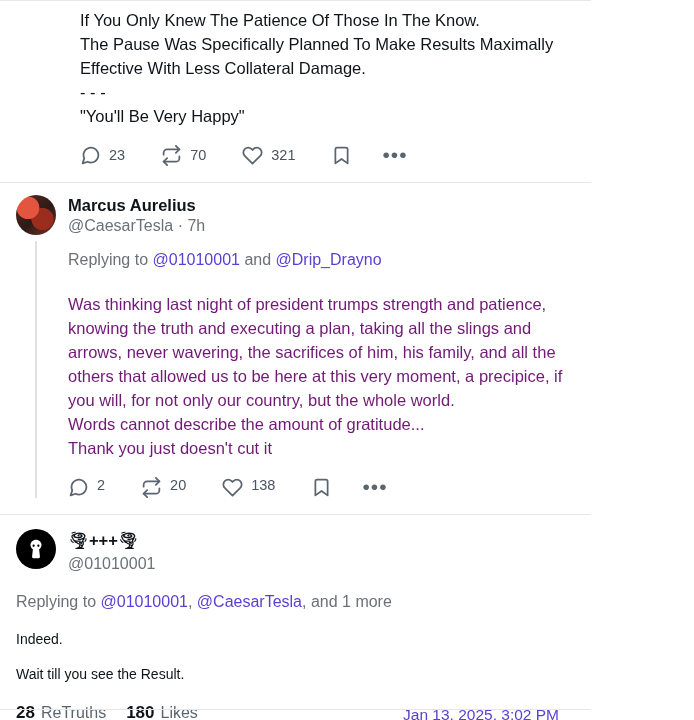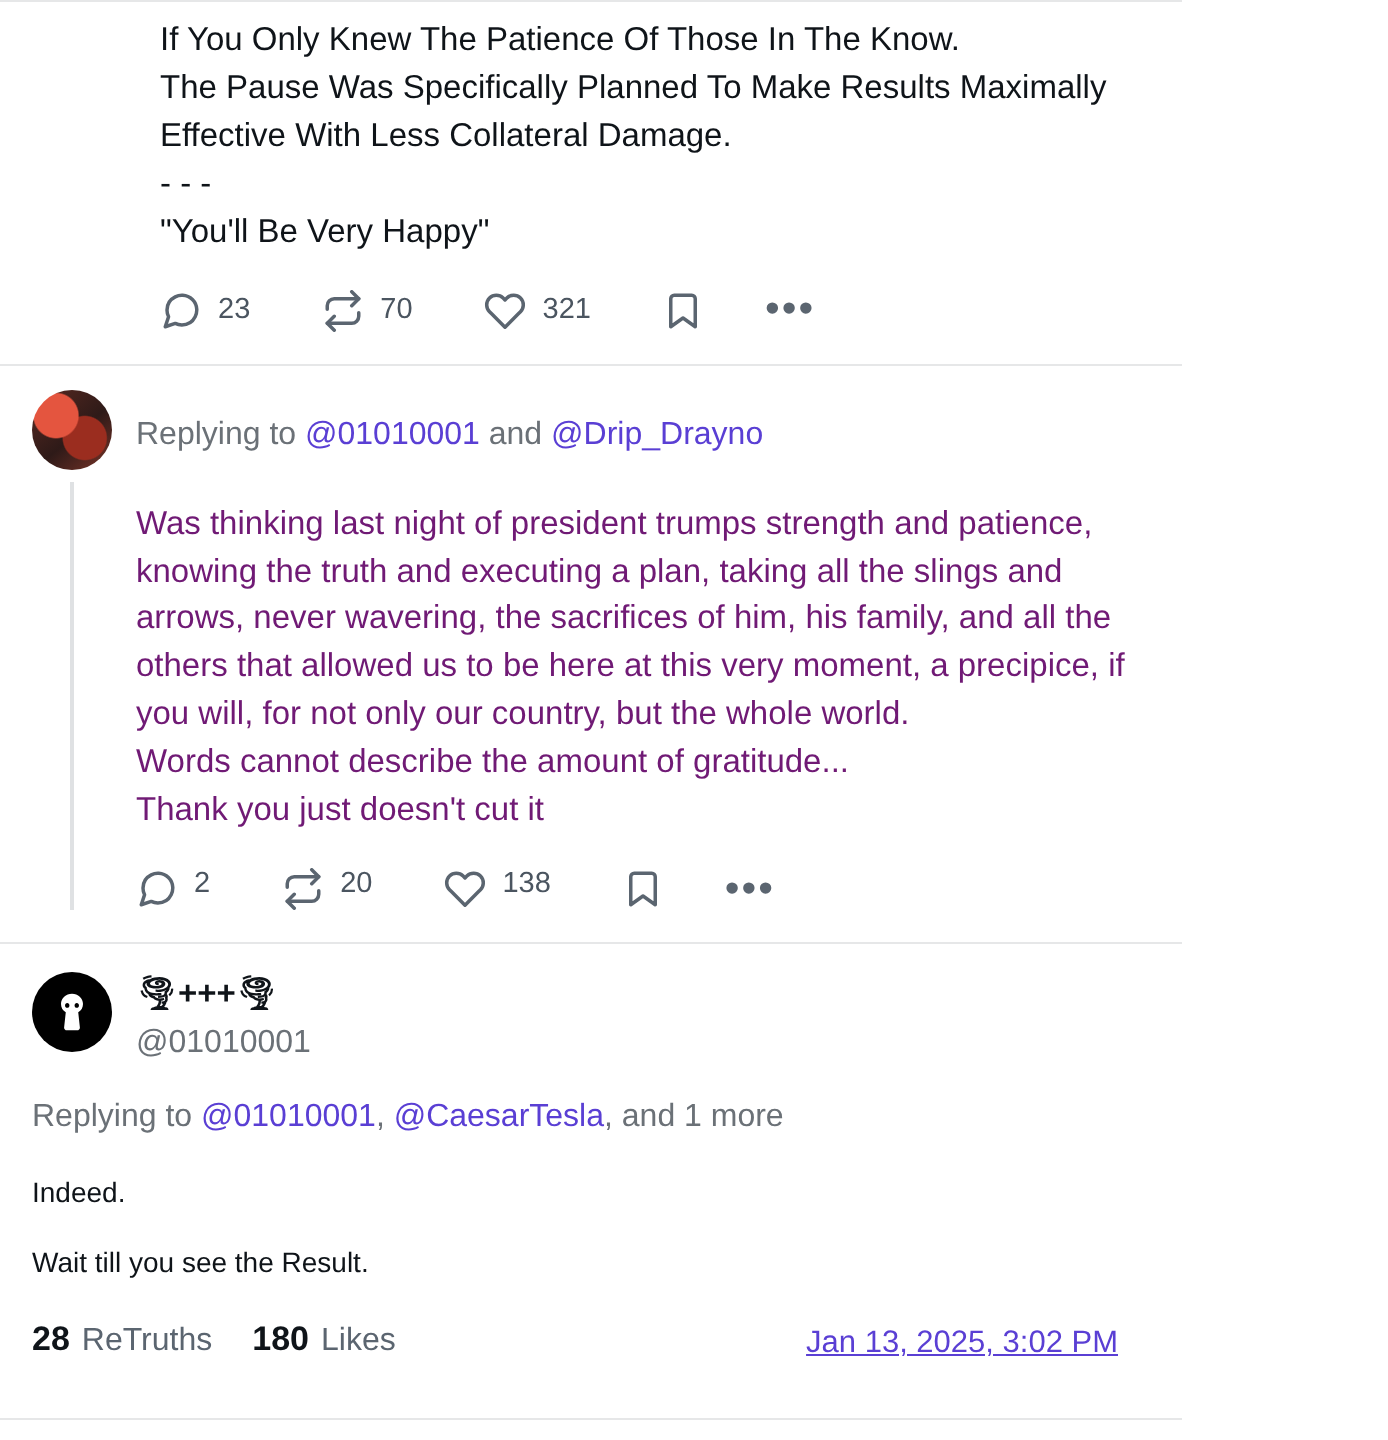--- a/index.html
+++ b/index.html
@@ -249,20 +249,28 @@
       </div>
     </div>
   </div>
 
   <div class="divider" style="margin-top:16px;"></div>
 
   <div class="post2">
     <div class="thread-line"></div>
     <div class="avatar av1"></div>
     <div class="post-main">
+      <div class="name-row">
+        <div class="display-name">Marcus Aurelius</div>
+        <div class="handle-row">
+          <span>@CaesarTesla</span>
+          <span>·</span>
+          <span>7h</span>
+        </div>
+      </div>
 
       <div class="replying">
         <span>Replying to </span><a class="mention">@01010001</a><span> and </span><a class="mention">@Drip_Drayno</a>
       </div>
 
       <div class="post-text">
         <div class="line">Was thinking last night of president trumps strength and patience, knowing the truth and executing a plan, taking all the slings and arrows, never wavering, the sacrifices of him, his family, and all the others that allowed us to be here at this very moment, a precipice, if you will, for not only our country, but the whole world.</div>
         <div class="line">Words cannot describe the amount of gratitude...</div>
         <div class="line">Thank you just doesn't cut it</div>
       </div>

